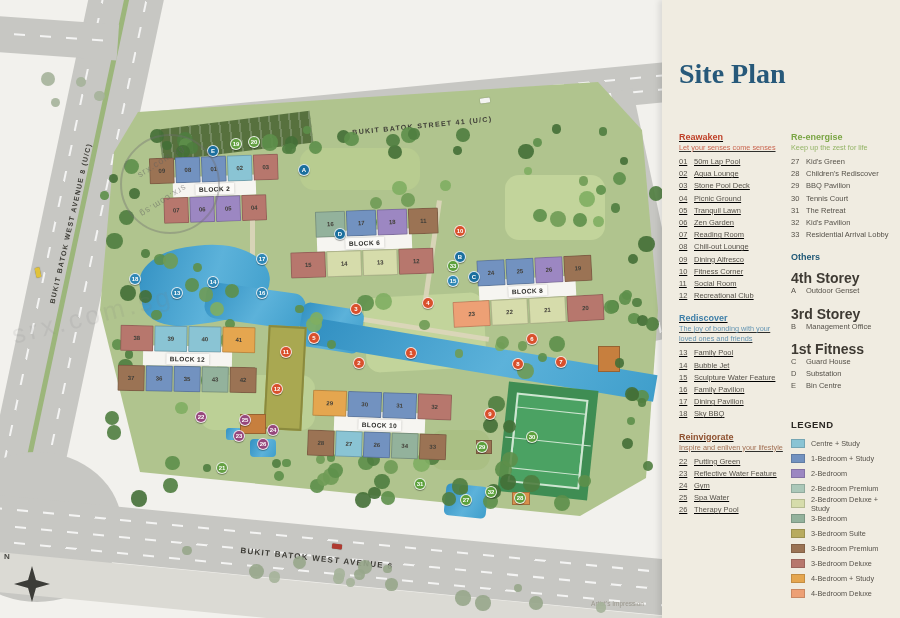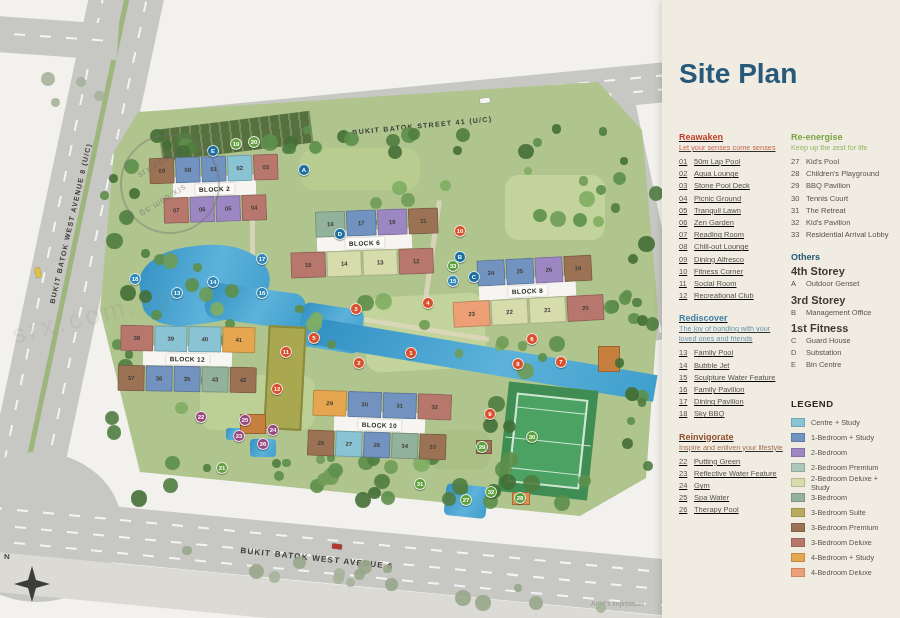--- a/index.html
+++ b/index.html
@@ -55,32 +55,32 @@
   .compass-n{position:absolute;left:4px;top:552px;font-size:8px;font-weight:bold;color:#4a4a45;}
   .attribution{position:absolute;right:18px;top:600px;font-size:6.5px;color:#9b988e;}
   .wm-circle{position:absolute;left:120px;top:134px;width:96px;height:96px;border:2px solid rgba(110,110,110,.38);
              border-radius:50%;z-index:7;}
   .wm-text{position:absolute;color:rgba(95,95,95,.5);font-size:9px;letter-spacing:1px;white-space:nowrap;}
   .wm-big{position:absolute;left:10px;top:300px;font-size:26px;letter-spacing:4px;color:rgba(120,120,120,.12);
           transform:rotate(-14deg);z-index:7;}
   
   .panel{position:absolute;left:662px;top:0;width:238px;height:618px;background:#f0ece1;
          box-shadow:-3px 0 6px rgba(0,0,0,.10);}
-  .panel-title{position:absolute;left:17px;top:58px;font-family:Liberation Sans, sans-serif;font-weight:bold;
+  .panel-title{position:absolute;left:17px;top:58px;font-family:Liberation Serif, serif;font-weight:bold;
                font-size:28px;color:#27597a;}
   .col{position:absolute;top:132px;}
   .col1{left:17px;width:110px;text-decoration:underline;}
   .col2{left:129px;width:106px;}
   .sec{margin-bottom:11px;}
   .sec-h{font-size:9px;font-weight:bold;margin-bottom:1px;}
   .sec-sub{font-size:7.3px;line-height:10px;opacity:.8;margin-bottom:3px;}
   .it{display:flex;gap:3px;font-size:7.5px;line-height:12.2px;color:#56524a;}
   .it .n{width:12px;flex:none;}
   .others-h{font-size:9px;font-weight:bold;color:#1f5876;margin:10px 0 2px;}
-  .storey{font-size:11px;font-weight:bold;color:#3e3a33;line-height:13px;margin-top:3px;}
+  .storey{font-size:14px;font-weight:bold;color:#3e3a33;line-height:13px;margin-top:10px;}
   .legend-h{font-size:9.5px;font-weight:bold;color:#2b2823;letter-spacing:.5px;margin:27px 0 6px;}
   .lg-row{display:flex;align-items:center;gap:6px;height:15px;}
   .lg-sw{width:14px;height:9px;flex:none;border:1px solid rgba(0,0,0,.15);box-sizing:border-box;}
   .lg-lb{font-size:7.3px;color:#56524a;}
 </style>
 </head>
 <body>
 
 <div class="stage">
 
@@ -548,25 +548,25 @@
             <div>Therapy Pool</div>
           </div>
         </div>
       </div>
     <div class="col col2" id="col2">
         <div class="sec">
           <div class="sec-h" style="color: rgb(122, 165, 68);">Re-energise</div>
           <div class="sec-sub" style="color: rgb(122, 165, 68);">Keep up the zest for life</div>
           <div class="it">
             <div class="n">27</div>
-            <div>Kid's Pool</div>
+            <div>Kid's Green</div>
           </div>
           <div class="it">
             <div class="n">28</div>
-            <div>Children's Playground</div>
+            <div>Children's Rediscover</div>
           </div>
           <div class="it">
             <div class="n">29</div>
             <div>BBQ Pavilion</div>
           </div>
           <div class="it">
             <div class="n">30</div>
             <div>Tennis Court</div>
           </div>
           <div class="it">

